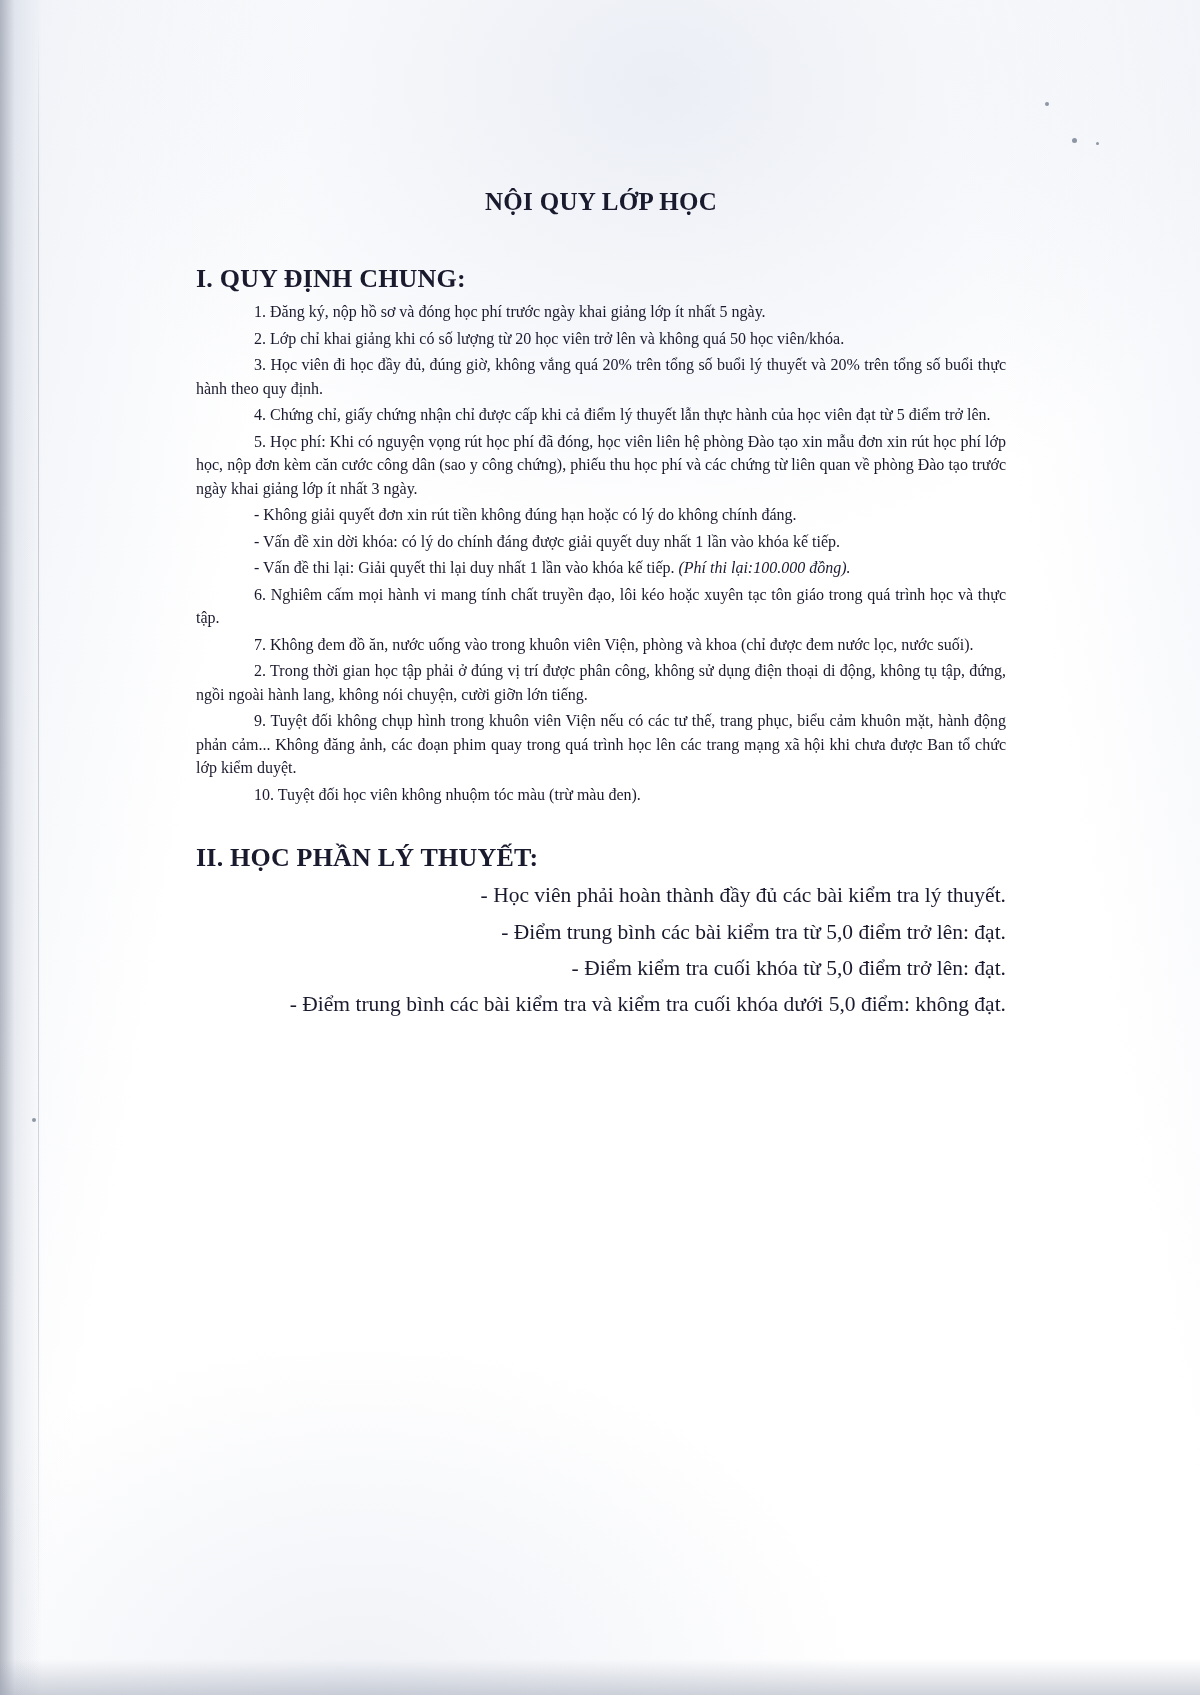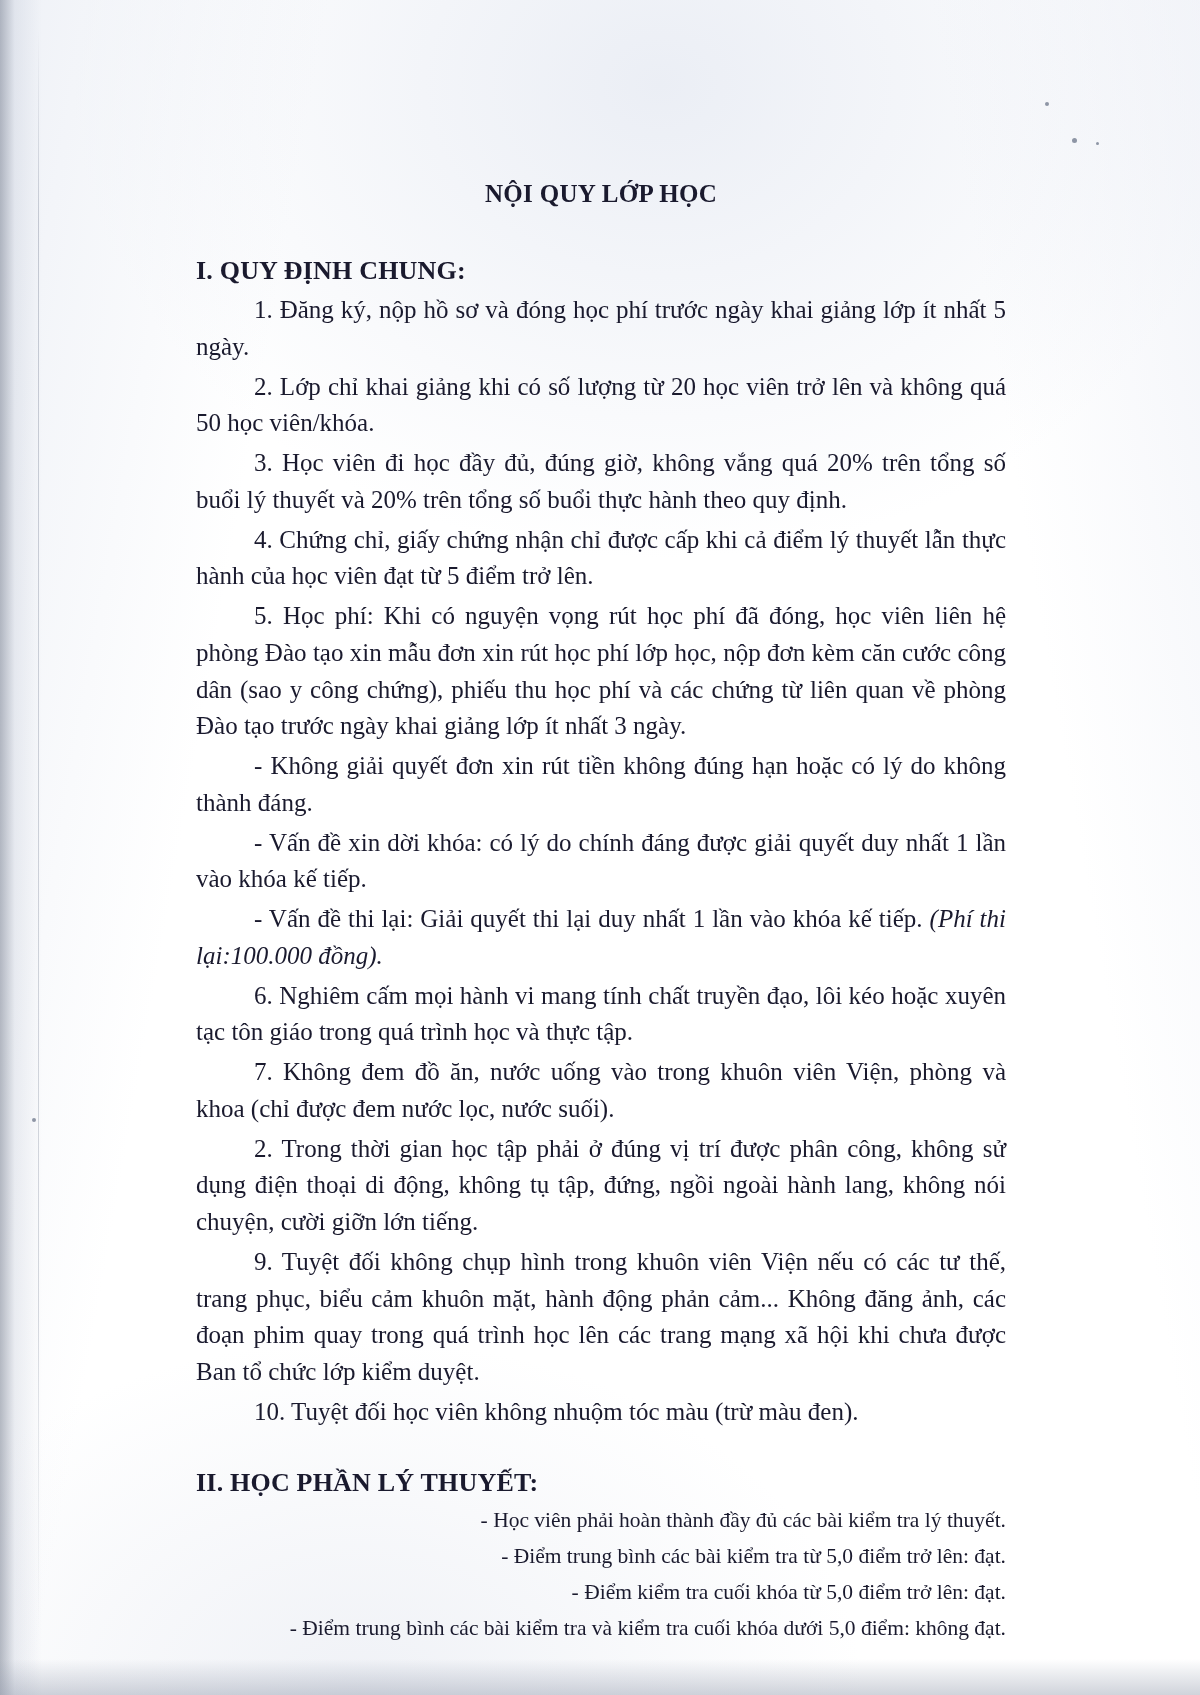--- a/index.html
+++ b/index.html
@@ -58,38 +58,38 @@
   .speck {
     position: absolute;
     background: #6b7488;
     border-radius: 50%;
     pointer-events: none;
     opacity: .75;
   }
   .content {
     position: absolute;
     left: 196px;
-    top: 180px;
+    top: 188px;
     width: 810px;
   }
   .doc-title {
     text-align: center;
     font-size: 25px;
     font-weight: bold;
     letter-spacing: .3px;
     margin: 0 0 48px 0;
   }
   .section-heading {
     font-size: 26px;
     font-weight: bold;
     margin: 0 0 6px 0;
     letter-spacing: .2px;
   }
   .para {
-    font-size: 25px;
+    font-size: 16px;
     line-height: 1.47;
     text-align: justify;
     text-justify: inter-word;
     margin: 0 0 3px 0;
     text-indent: 58px;
   }
   .para .ital {
     font-style: italic;
   }
   .section-gap {
@@ -122,21 +122,21 @@
 
     <h1 class="doc-title">NỘI QUY LỚP HỌC</h1>
 
     <h2 class="section-heading">I. QUY ĐỊNH CHUNG:</h2>
 
     <p class="para">1. Đăng ký, nộp hồ sơ và đóng học phí trước ngày khai giảng lớp ít nhất 5 ngày.</p>
     <p class="para">2. Lớp chỉ khai giảng khi có số lượng từ 20 học viên trở lên và không quá 50 học viên/khóa.</p>
     <p class="para">3. Học viên đi học đầy đủ, đúng giờ, không vắng quá 20% trên tổng số buổi lý thuyết và 20% trên tổng số buổi thực hành theo quy định.</p>
     <p class="para">4. Chứng chỉ, giấy chứng nhận chỉ được cấp khi cả điểm lý thuyết lẫn thực hành của học viên đạt từ 5 điểm trở lên.</p>
     <p class="para">5. Học phí: Khi có nguyện vọng rút học phí đã đóng, học viên liên hệ phòng Đào tạo xin mẫu đơn xin rút học phí lớp học, nộp đơn kèm căn cước công dân (sao y công chứng), phiếu thu học phí và các chứng từ liên quan  về phòng Đào tạo trước ngày khai giảng lớp ít nhất 3 ngày.</p>
-    <p class="para">- Không giải quyết đơn xin rút tiền không đúng hạn hoặc có lý do không thành đáng.</p>
+    <p class="para">- Không giải quyết đơn xin rút tiền không đúng hạn hoặc có lý do không chính đáng.</p>
     <p class="para">- Vấn đề xin dời khóa: có lý do chính đáng được giải quyết duy nhất 1 lần vào khóa kế tiếp.</p>
     <p class="para"><span>- Vấn đề thi lại: Giải quyết thi lại duy nhất 1 lần vào khóa kế tiếp. </span><span class="ital">(Phí thi lại:100.000 đồng).</span></p>
     <p class="para">6. Nghiêm cấm mọi hành vi mang tính chất truyền đạo, lôi kéo hoặc xuyên tạc tôn giáo trong quá trình học và thực tập.</p>
     <p class="para">7. Không đem đồ ăn, nước uống vào trong khuôn viên Viện, phòng và khoa (chỉ được đem nước lọc, nước suối).</p>
     <p class="para">2. Trong thời gian học tập phải ở đúng vị trí được phân công, không sử dụng điện thoại di động, không tụ tập, đứng, ngồi ngoài hành lang, không nói chuyện, cười giỡn lớn tiếng.</p>
     <p class="para">9. Tuyệt đối không chụp hình trong khuôn viên Viện nếu có các tư thế, trang phục, biểu cảm khuôn mặt, hành động phản cảm... Không đăng ảnh, các đoạn phim quay trong quá trình học lên các trang mạng xã hội khi chưa được Ban tổ chức lớp kiểm duyệt.</p>
     <p class="para">10. Tuyệt đối học viên không nhuộm tóc màu (trừ màu đen).</p>
 
     <div class="section-gap"></div>
 

